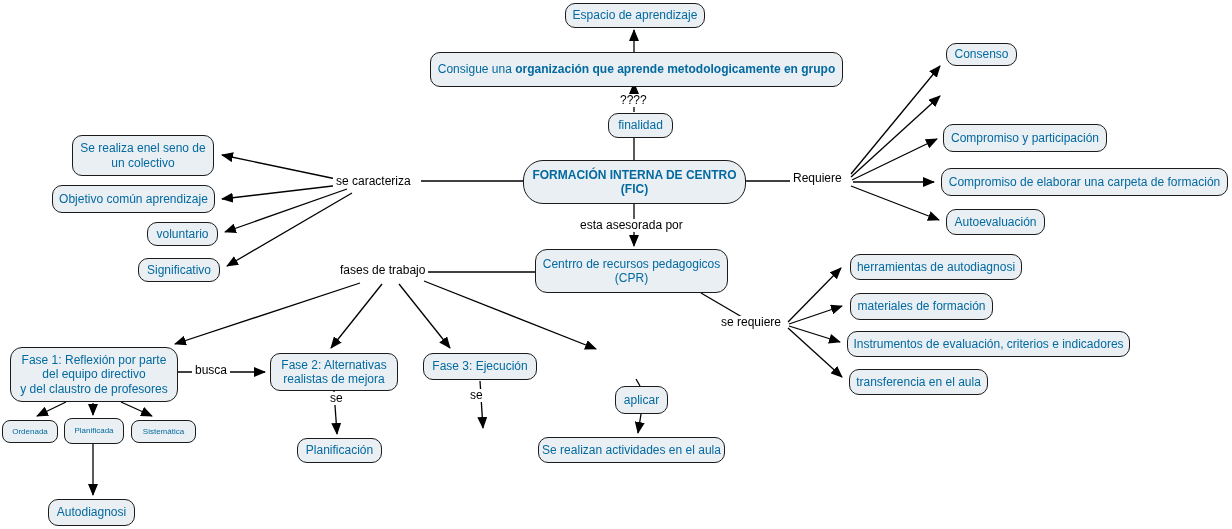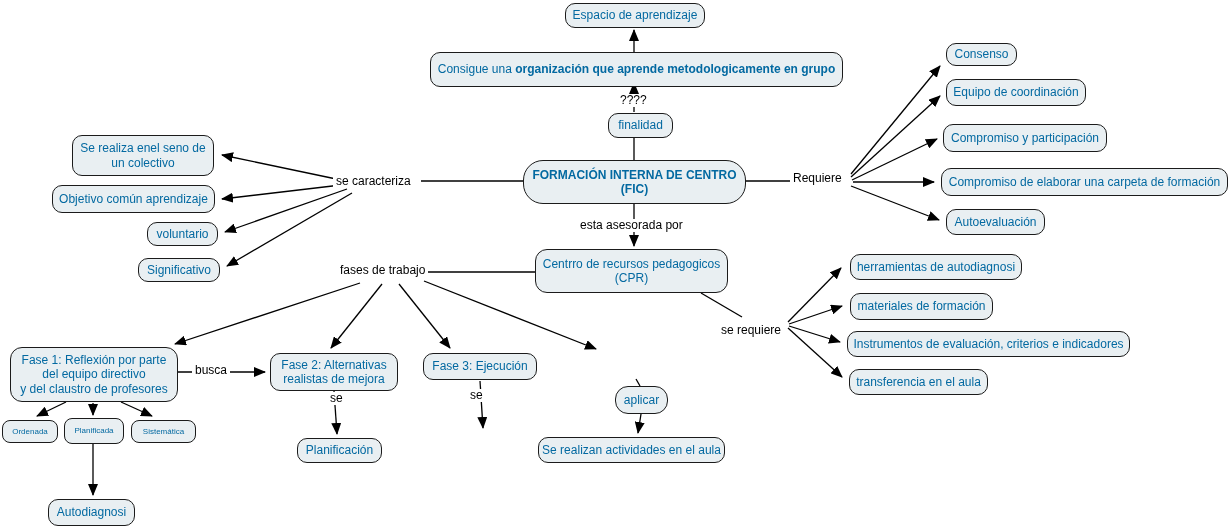--- a/index.html
+++ b/index.html
@@ -86,21 +86,20 @@
   <div class="n b" style="left:523px;top:160px;width:223px;height:44px;border-radius:20px;">FORMACIÓN INTERNA DE CENTRO
 (FIC)</div>
 
   <div class="n" style="left:72px;top:135px;width:142px;height:41px;">Se realiza enel seno de
 un colectivo</div>
   <div class="n" style="left:52px;top:185px;width:163px;height:28px;">Objetivo común aprendizaje</div>
   <div class="n" style="left:147px;top:222px;width:71px;height:24px;">voluntario</div>
   <div class="n" style="left:138px;top:258px;width:82px;height:24px;">Significativo</div>
 
   <div class="n" style="left:946px;top:43px;width:71px;height:23px;">Consenso</div>
-  <div class="n" style="left:946px;top:79px;width:140px;height:27px;">Equipo de coordinación</div>
   <div class="n" style="left:943px;top:124px;width:164px;height:28px;">Compromiso y participación</div>
   <div class="n" style="left:941px;top:168px;width:287px;height:28px;">Compromiso de elaborar una carpeta de formación</div>
   <div class="n" style="left:946px;top:209px;width:99px;height:26px;">Autoevaluación</div>
 
   <div class="n" style="left:535px;top:249px;width:193px;height:44px;border-radius:12px;">Centrro de recursos pedagogicos
 (CPR)</div>
 
   <div class="n" style="left:850px;top:254px;width:172px;height:26px;">herramientas de autodiagnosi</div>
   <div class="n" style="left:850px;top:293px;width:143px;height:27px;">materiales de formación</div>
   <div class="n" style="left:847px;top:331px;width:283px;height:26px;">Instrumentos de evaluación, criterios e indicadores</div>
@@ -112,26 +111,26 @@
   <div class="n" style="left:270px;top:353px;width:128px;height:38px;">Fase 2: Alternativas
 realistas de mejora</div>
   <div class="n" style="left:423px;top:353px;width:114px;height:27px;">Fase 3: Ejecución</div>
 
   <div class="n small" style="left:2px;top:420px;width:56px;height:23px;">Ordenada</div>
   <div class="n small" style="left:64px;top:418px;width:60px;height:26px;">Planificada</div>
   <div class="n small" style="left:131px;top:420px;width:65px;height:23px;">Sistemática</div>
 
   <div class="n" style="left:48px;top:499px;width:87px;height:27px;">Autodiagnosi</div>
   <div class="n" style="left:297px;top:438px;width:85px;height:25px;">Planificación</div>
-  <div class="n" style="left:615px;top:386px;width:53px;height:28px;border-radius:13px;">aplicar</div>
+  <div class="n" style="left:615px;top:386px;width:53px;height:28px;">aplicar</div>
   <div class="n" style="left:538px;top:437px;width:187px;height:26px;">Se realizan actividades en el aula</div>
 
   <div class="lbl" style="left:617px;top:94px;">????</div>
   <div class="lbl" style="left:333px;top:175px;">se caracteriza</div>
   <div class="lbl" style="left:790px;top:172px;">Requiere</div>
   <div class="lbl" style="left:577px;top:219px;">esta asesorada por</div>
   <div class="lbl" style="left:337px;top:264px;">fases de trabajo</div>
-  <div class="lbl" style="left:718px;top:316px;margin-top:8px;">se requiere</div>
+  <div class="lbl" style="left:718px;top:316px;">se requiere</div>
   <div class="lbl" style="left:192px;top:364px;">busca</div>
   <div class="lbl" style="left:327px;top:392px;">se</div>
   <div class="lbl" style="left:467px;top:389px;">se</div>
 
 </div>
 
 </body></html>

